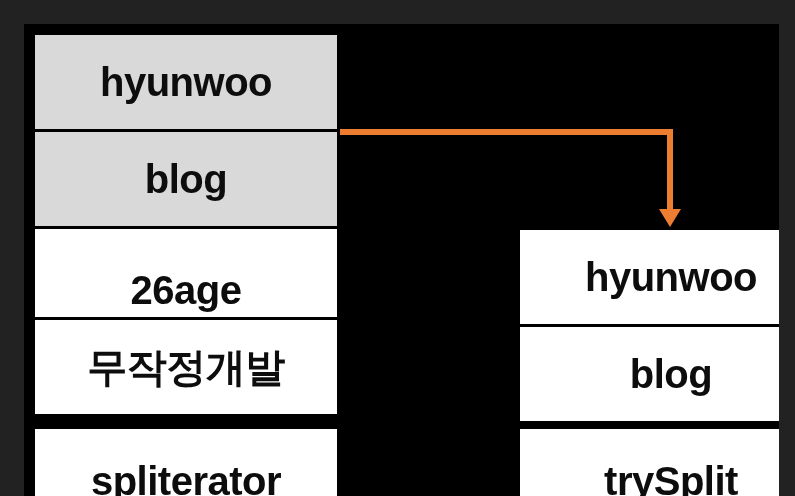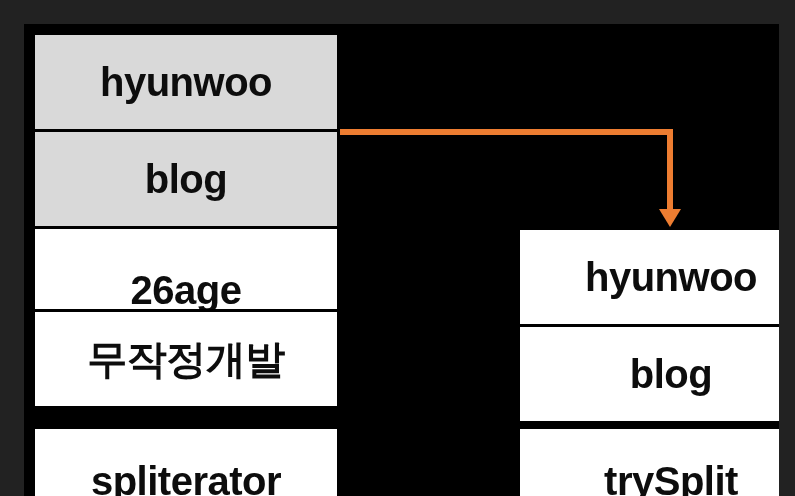--- a/index.html
+++ b/index.html
@@ -32,21 +32,21 @@
     letter-spacing: -0.5px;
   }
   .cell--gray  { background: var(--cell-gray); }
   .cell--white { background: var(--cell-white); }
 
   
   .lt { left: 0; width: 308px; }
   .lt.r1 { top: 0;    height: 100px; }
   .lt.r2 { top: 97px;  height: 100px; }
   .lt.r3 { top: 194px; height: 128px; }
-  .lt.r4 { top: 277px; height: 100px; }
+  .lt.r4 { top: 285px; height: 100px; }
   .lt.r5 { top: 394px; height: 110px; } 
 
   
   .rt { left: 485px; width: 308px; }
   .rt.r1 { top: 195px; height: 100px; }
   .rt.r2 { top: 292px; height: 100px; }
   .rt.r3 { top: 394px; height: 110px; } 
 
   
   .arrow-h {

